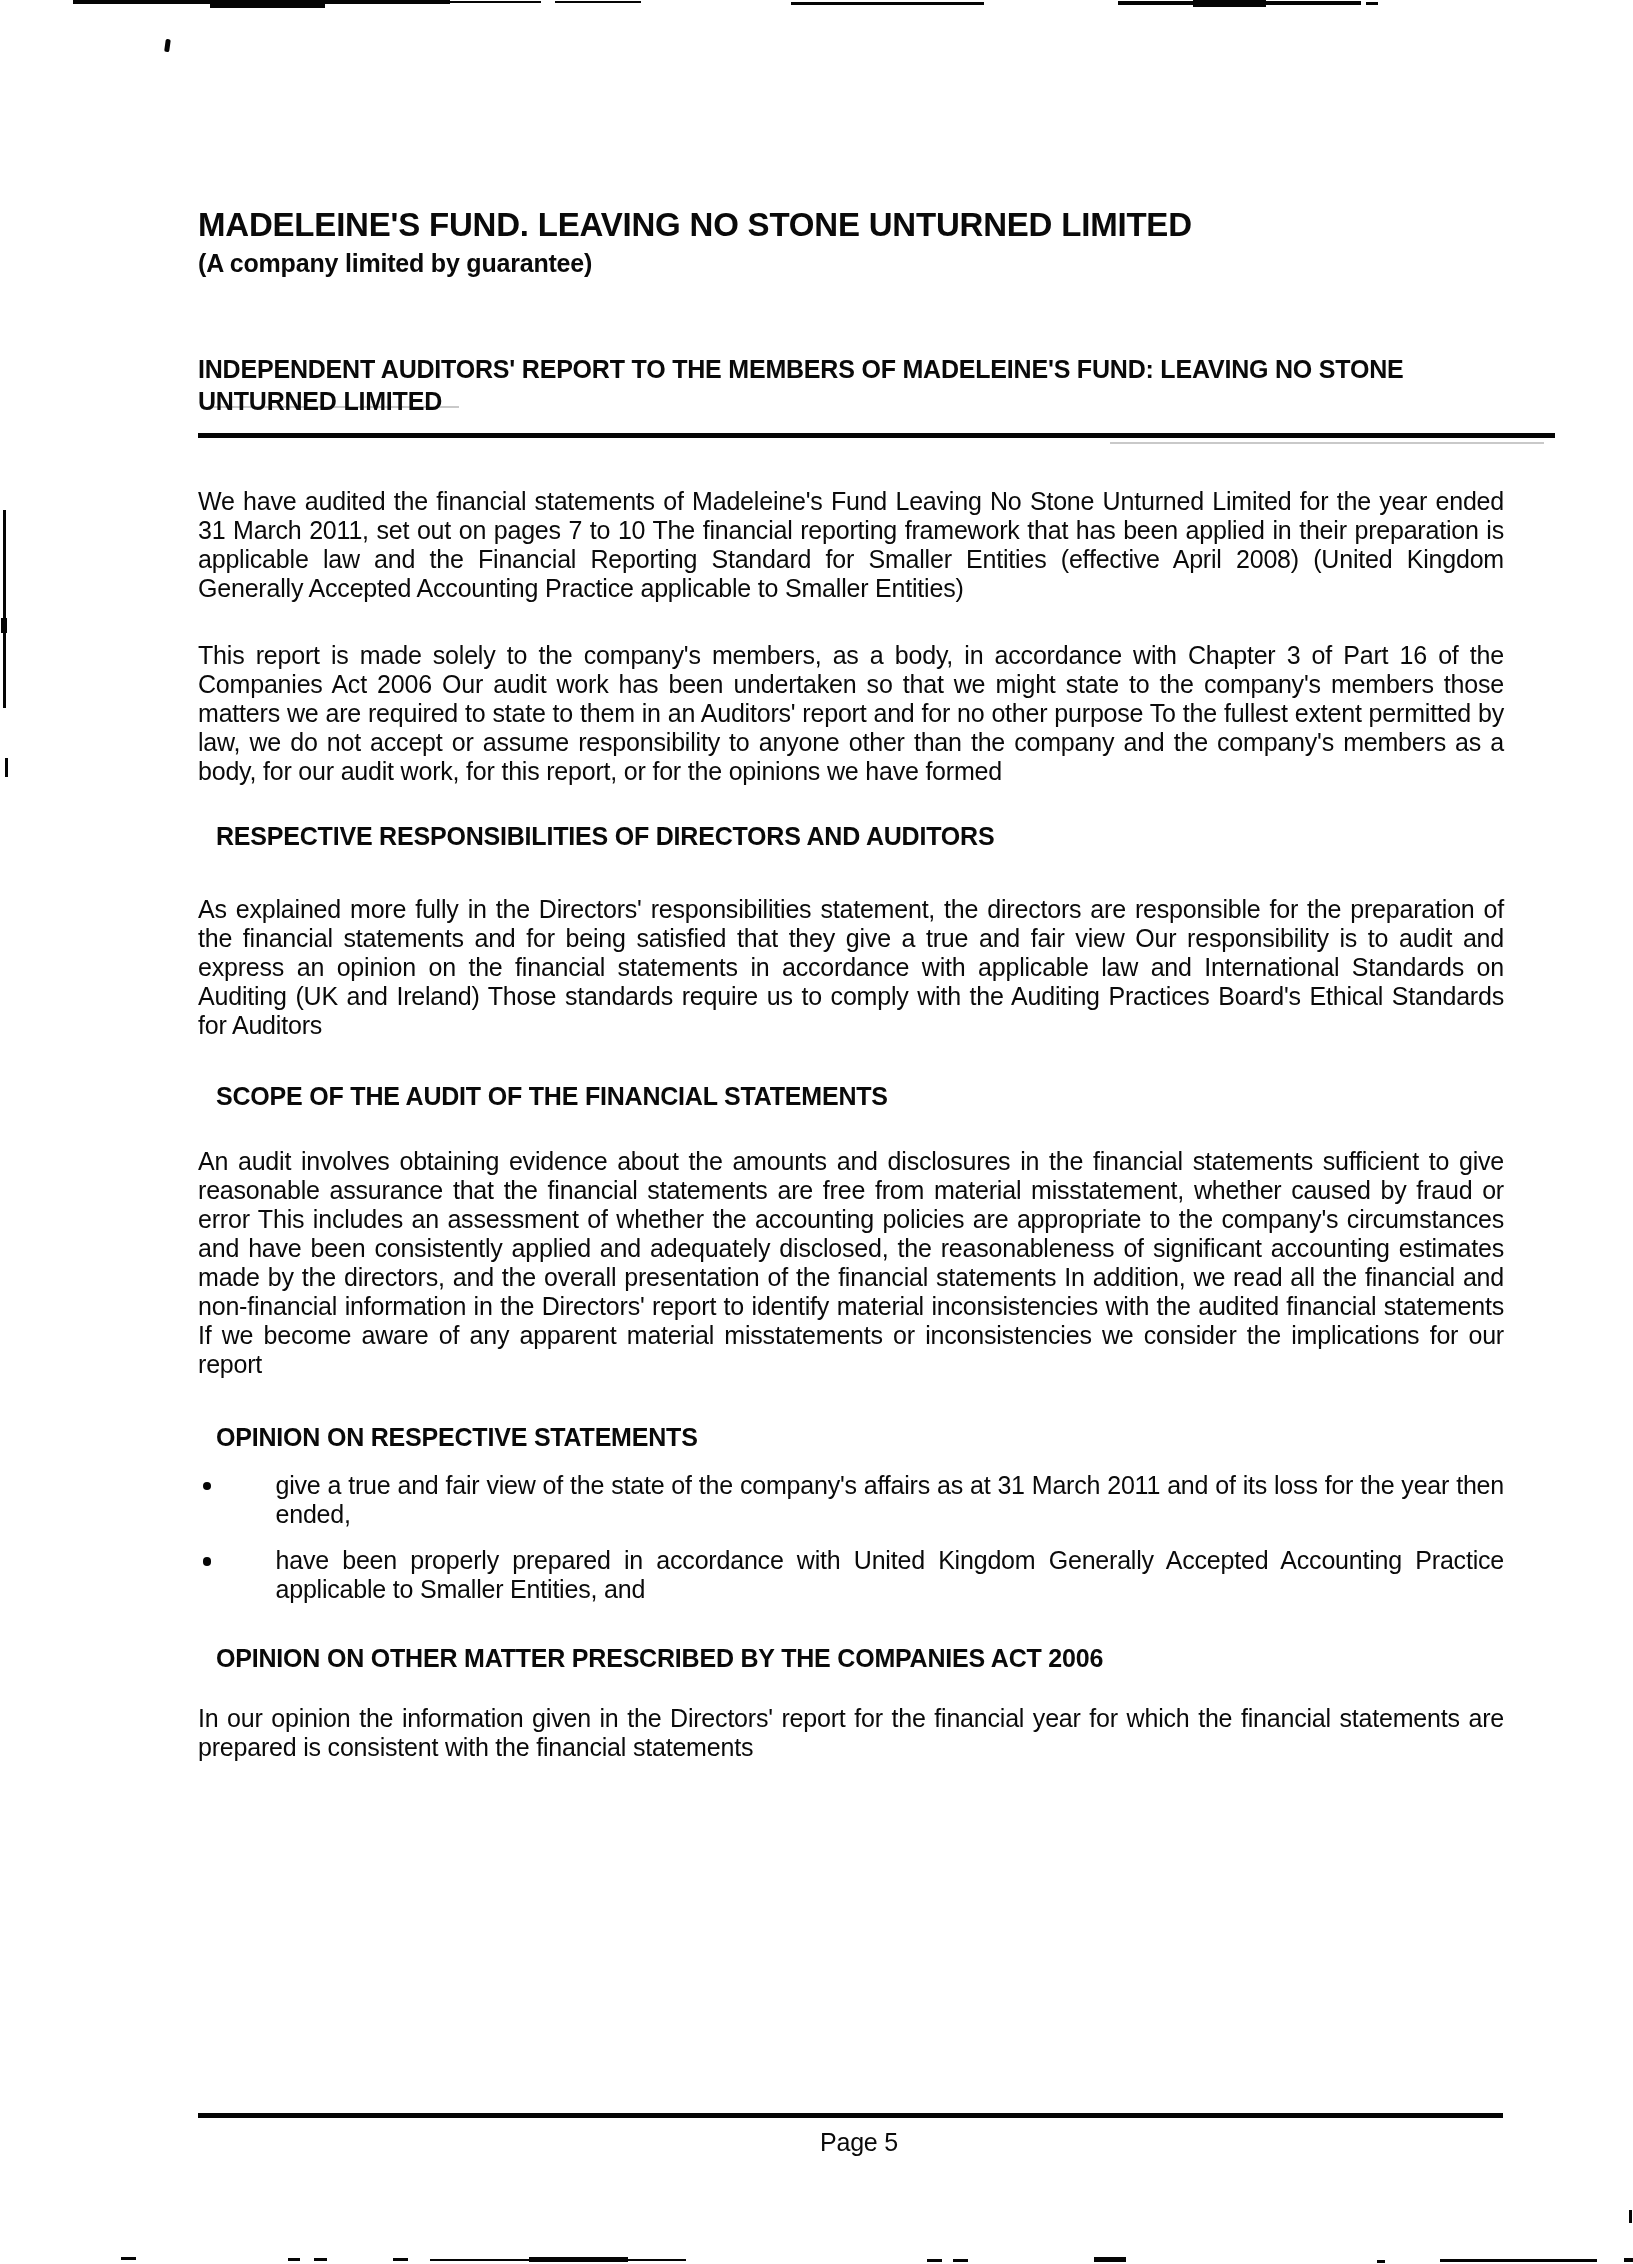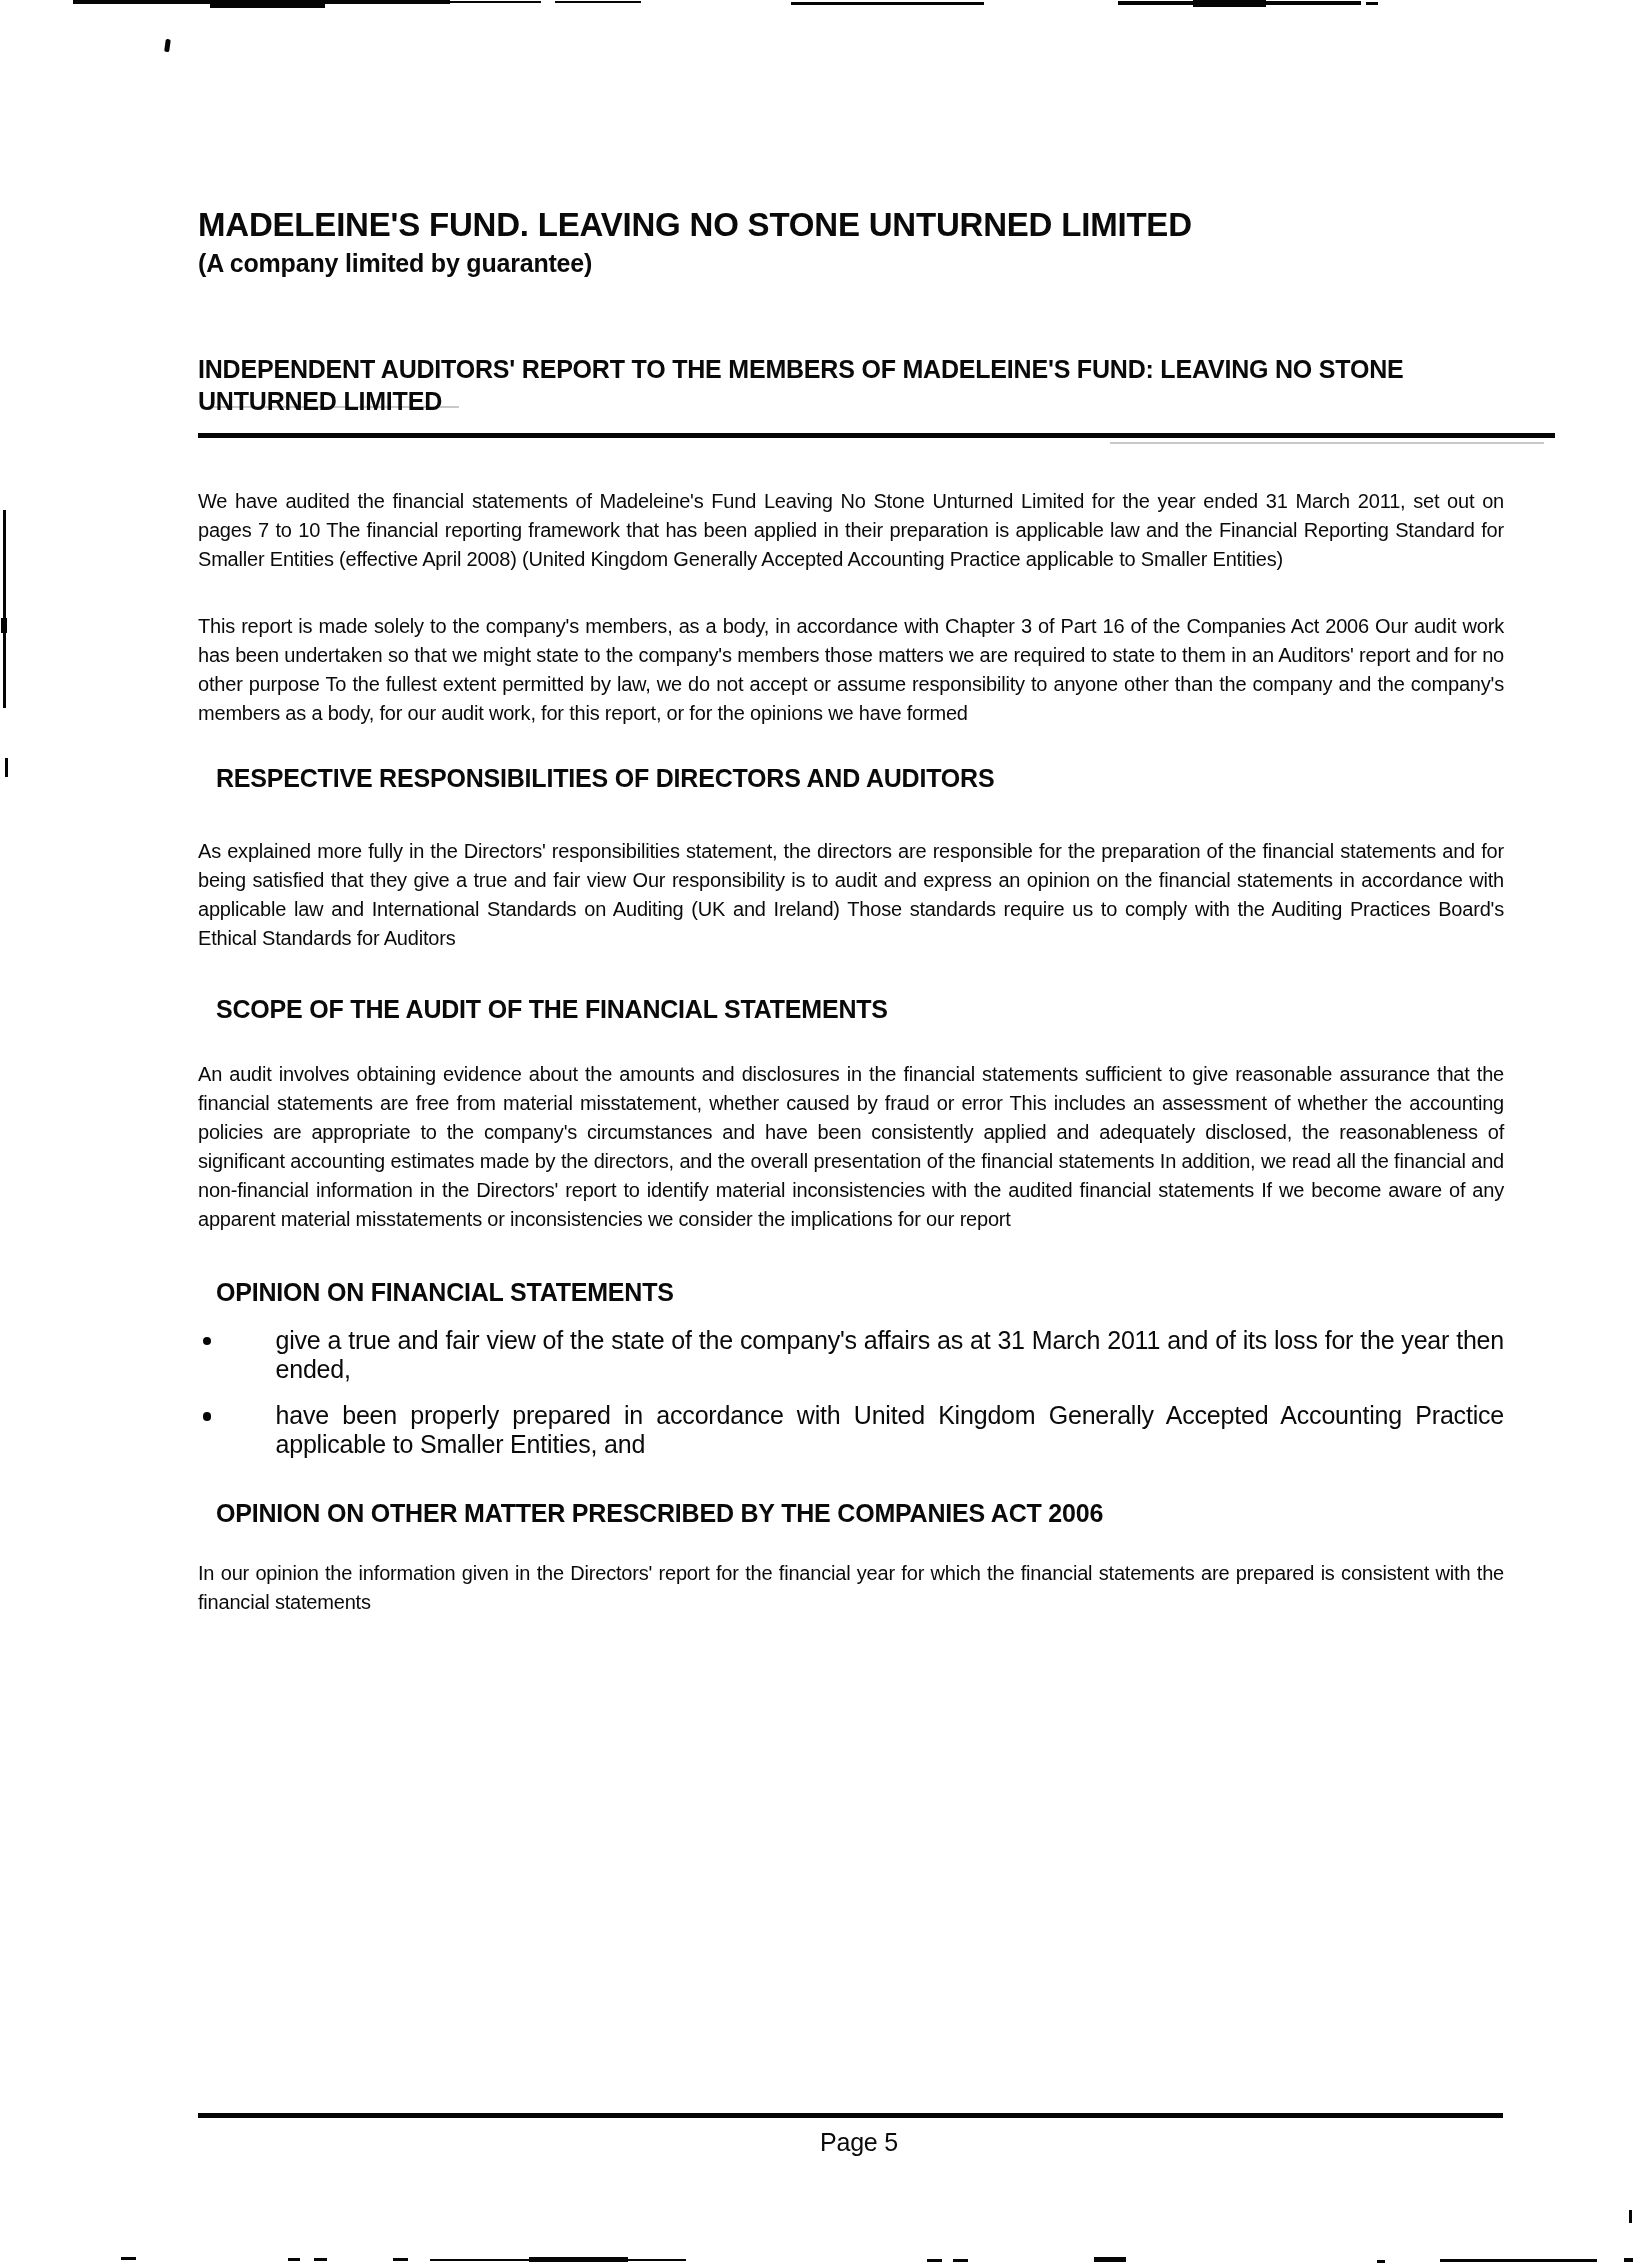--- a/index.html
+++ b/index.html
@@ -11,21 +11,21 @@
     -webkit-font-smoothing:antialiased;
   }
   .content { position:absolute; left:198px; top:208px; width:1306px; }
 
   .company-title   { font-size:33px; font-weight:bold; line-height:33px; letter-spacing:-0.2px; }
   .company-subtitle{ font-size:25px; font-weight:bold; line-height:33px; margin-top:5.8px; letter-spacing:-0.2px; }
 
   .report-heading  { margin-top:73px; font-size:25px; font-weight:bold; line-height:32px; letter-spacing:-0.2px; text-align:left; }
   .rule-1 { margin-top:16.4px; width:1357px; height:4.8px; background:#050505; }
 
-  .body-p { font-size:20px; line-height:29px; text-align:justify; letter-spacing:-0.2px; margin:0; }
+  .body-p { font-size:25px; line-height:29px; text-align:justify; letter-spacing:-0.2px; margin:0; }
   .p-audit-intro   { margin-top:49px; }
   .p-report-solely { margin-top:38px; }
 
   .section-heading { font-size:25px; font-weight:bold; line-height:31px; letter-spacing:-0.2px; margin:18px; }
   .h-respective    { margin-top:35px; }
   .p-respective    { margin-top:43px; }
   .h-scope         { margin-top:41px; }
   .p-scope         { margin-top:35px; }
   .h-opinion-fin   { margin-top:43px; }
   .p-opinion-intro { margin-top:34px; text-align:left; }
@@ -96,21 +96,21 @@
     <p class="body-p p-audit-intro">We have audited the financial statements of Madeleine's Fund Leaving No Stone Unturned Limited for the year ended 31 March 2011, set out on pages 7 to 10 The financial reporting framework that has been applied in their preparation is applicable law and the Financial Reporting Standard for Smaller Entities (effective April 2008) (United Kingdom Generally Accepted Accounting Practice applicable to Smaller Entities)</p>
 
     <p class="body-p p-report-solely">This report is made solely to the company's members, as a body, in accordance with Chapter 3 of Part 16 of the Companies Act 2006 Our audit work has been undertaken so that we might state to the company's members those matters we are required to state to them in an Auditors' report and for no other purpose To the fullest extent permitted by law, we do not accept or assume responsibility to anyone other than the company and the company's members as a body, for our audit work, for this report, or for the opinions we have formed</p>
 
     <h2 class="section-heading h-respective">RESPECTIVE RESPONSIBILITIES OF DIRECTORS AND AUDITORS</h2>
     <p class="body-p p-respective">As explained more fully in the Directors' responsibilities statement, the directors are responsible for the preparation of the financial statements and for being satisfied that they give a true and fair view Our responsibility is to audit and express an opinion on the financial statements in accordance with applicable law and International Standards on Auditing (UK and Ireland) Those standards require us to comply with the Auditing Practices Board's Ethical Standards for Auditors</p>
 
     <h2 class="section-heading h-scope">SCOPE OF THE AUDIT OF THE FINANCIAL STATEMENTS</h2>
     <p class="body-p p-scope">An audit involves obtaining evidence about the amounts and disclosures in the financial statements sufficient to give reasonable assurance that the financial statements are free from material misstatement, whether caused by fraud or error This includes an assessment of whether the accounting policies are appropriate to the company's circumstances and have been consistently applied and adequately disclosed, the reasonableness of significant accounting estimates made by the directors, and the overall presentation of the financial statements In addition, we read all the financial and non-financial information in the Directors' report to identify material inconsistencies with the audited financial statements If we become aware of any apparent material misstatements or inconsistencies we consider the implications for our report</p>
 
-    <h2 class="section-heading h-opinion-fin">OPINION ON FINANCIAL STATEMENTS</h2>
+    <h2 class="section-heading h-opinion-fin">OPINION ON RESPECTIVE STATEMENTS</h2>
 
     <ul class="bullet-list">
       <li class="bullet-item b1">
         <span class="bullet-dot"></span>
         <span class="bullet-text">give a true and fair view of the state of the company's affairs as at 31 March 2011 and of its loss for the year then ended,</span>
       </li>
       <li class="bullet-item b2">
         <span class="bullet-dot"></span>
         <span class="bullet-text">have been properly prepared in accordance with United Kingdom Generally Accepted Accounting Practice applicable to Smaller Entities, and</span>
       </li>

